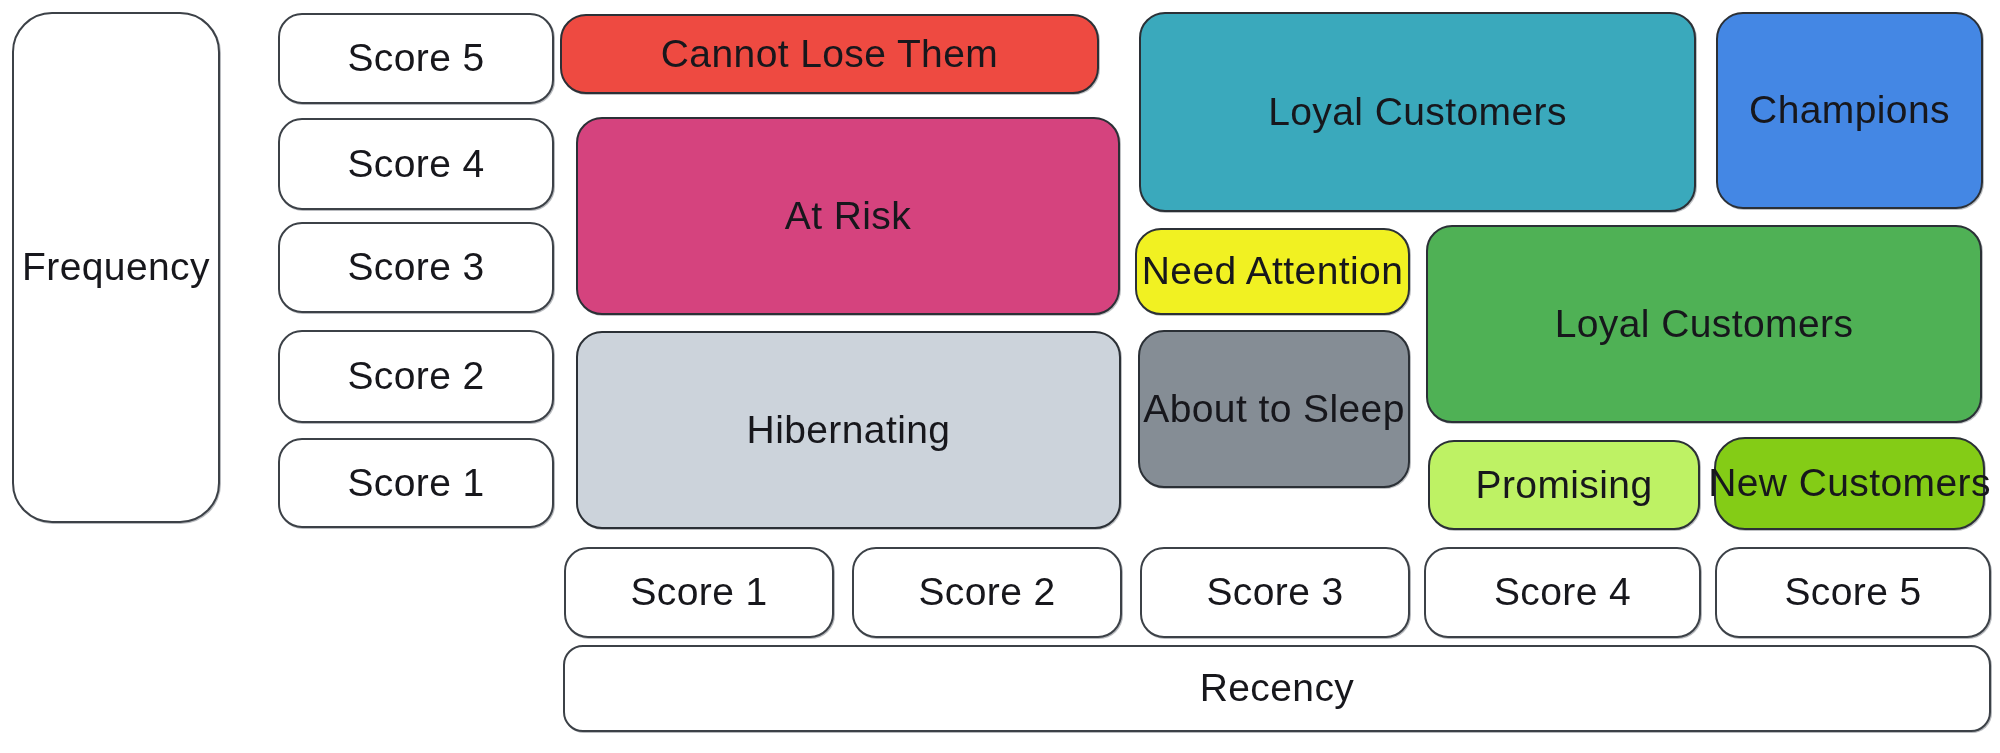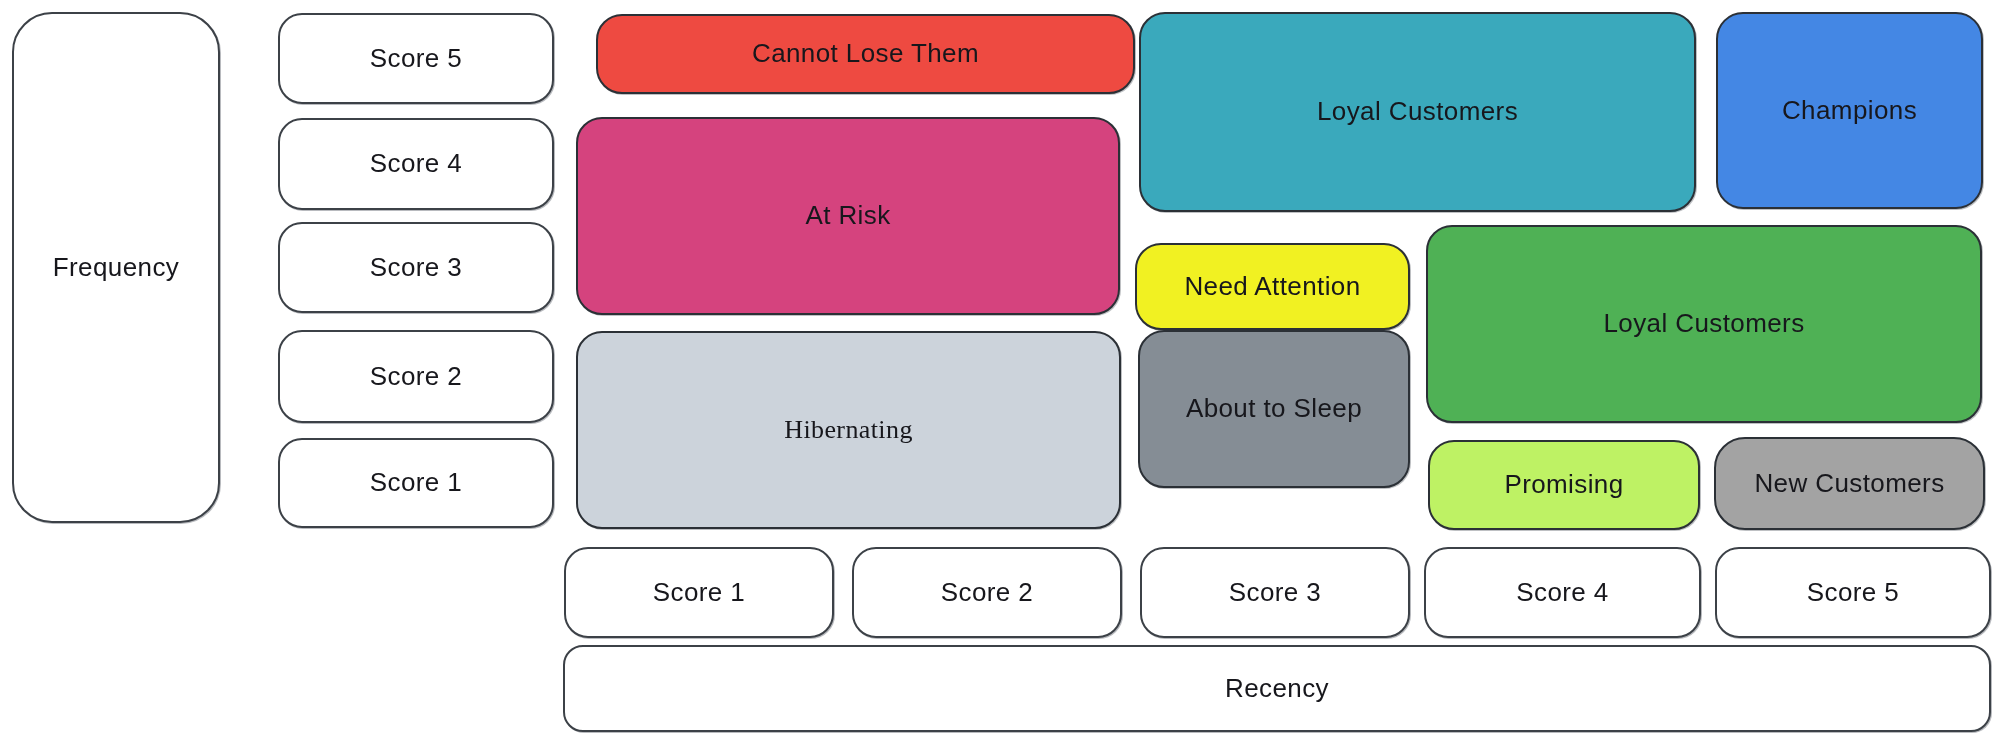--- a/index.html
+++ b/index.html
@@ -16,21 +16,21 @@
     color: #17171c;
     overflow: hidden;
   }
   .box {
     position: absolute;
     display: flex;
     align-items: center;
     justify-content: center;
     text-align: left;
     box-sizing: border-box;
-    font-size: 26px;
+    font-size: 39px;
     letter-spacing: 0.4px;
     line-height: 1.15;
     white-space: nowrap;
   }
   .white-box {
     background: #ffffff;
     border: 2px solid #3c4147;
     border-radius: 24px;
     box-shadow: 1px 1px 0 0 rgba(125,130,136,0.55);
   }
@@ -42,26 +42,26 @@
 
   
   .freq-axis { left: 12px;  top: 12px;  width: 208px; height: 511px; border-radius: 40px; }
   .fs5 { left: 278px; top: 13px;  width: 276px; height: 91px; }
   .fs4 { left: 278px; top: 118px; width: 276px; height: 92px; }
   .fs3 { left: 278px; top: 222px; width: 276px; height: 91px; }
   .fs2 { left: 278px; top: 330px; width: 276px; height: 93px; }
   .fs1 { left: 278px; top: 438px; width: 276px; height: 90px; }
 
   
-  .seg0 { left: 596px;  top: 14px;  width: 539px; height: 80px;  }
+  .seg0 { left: 560px;  top: 14px;  width: 539px; height: 80px;  }
   .seg1 { left: 576px;  top: 117px; width: 544px; height: 198px; }
   .seg2 { left: 576px;  top: 331px; width: 545px; height: 198px; }
   .seg3 { left: 1139px; top: 12px;  width: 557px; height: 200px; }
   .seg4 { left: 1716px; top: 12px;  width: 267px; height: 197px; border-radius: 27px; }
-  .seg5 { left: 1135px; top: 228px; width: 275px; height: 87px; margin-top: 15px;  }
+  .seg5 { left: 1135px; top: 228px; width: 275px; height: 87px;  }
   .seg6 { left: 1426px; top: 225px; width: 556px; height: 198px; }
   .seg7 { left: 1138px; top: 330px; width: 272px; height: 158px; }
   .seg8 { left: 1428px; top: 440px; width: 272px; height: 90px;  }
   .seg9 { left: 1714px; top: 437px; width: 271px; height: 93px;  }
 
   
   .rs1 { left: 564px;  top: 547px; width: 270px; height: 91px; }
   .rs2 { left: 852px;  top: 547px; width: 270px; height: 91px; }
   .rs3 { left: 1140px; top: 547px; width: 270px; height: 91px; }
   .rs4 { left: 1424px; top: 547px; width: 277px; height: 91px; }
@@ -75,28 +75,28 @@
 
   <div class="box white-box freq-axis">Frequency</div>
   <div class="box white-box fs5">Score 5</div>
   <div class="box white-box fs4">Score 4</div>
   <div class="box white-box fs3">Score 3</div>
   <div class="box white-box fs2">Score 2</div>
   <div class="box white-box fs1">Score 1</div>
 
   <div class="box segment seg0" style="background-color: rgb(238, 74, 65);">Cannot Lose Them</div>
   <div class="box segment seg1" style="background-color: rgb(213, 67, 126);">At Risk</div>
-  <div class="box segment seg2" style="background-color: rgb(204, 211, 219); font-family: Liberation Serif, serif;">Hibernating</div>
+  <div class="box segment seg2" style="background-color: rgb(204, 211, 219);">Hibernating</div>
   <div class="box segment seg3" style="background-color: rgb(58, 169, 188);">Loyal Customers</div>
   <div class="box segment seg4" style="background-color: rgb(68, 135, 228);">Champions</div>
   <div class="box segment seg5" style="background-color: rgb(241, 241, 34);">Need Attention</div>
   <div class="box segment seg6" style="background-color: rgb(79, 177, 85);">Loyal Customers</div>
   <div class="box segment seg7" style="background-color: rgb(133, 141, 149);">About to Sleep</div>
   <div class="box segment seg8" style="background-color: #bef264;">Promising</div>
-  <div class="box segment seg9" style="background-color: #a3a3a3; border-radius: 31px;">New Customers</div>
+  <div class="box segment seg9" style="background-color: #84cc16; border-radius: 31px;">New Customers</div>
 
   <div class="box white-box rs1">Score 1</div>
   <div class="box white-box rs2">Score 2</div>
   <div class="box white-box rs3">Score 3</div>
   <div class="box white-box rs4">Score 4</div>
   <div class="box white-box rs5">Score 5</div>
   <div class="box white-box recency-axis">Recency</div>
 
 </div>
 

